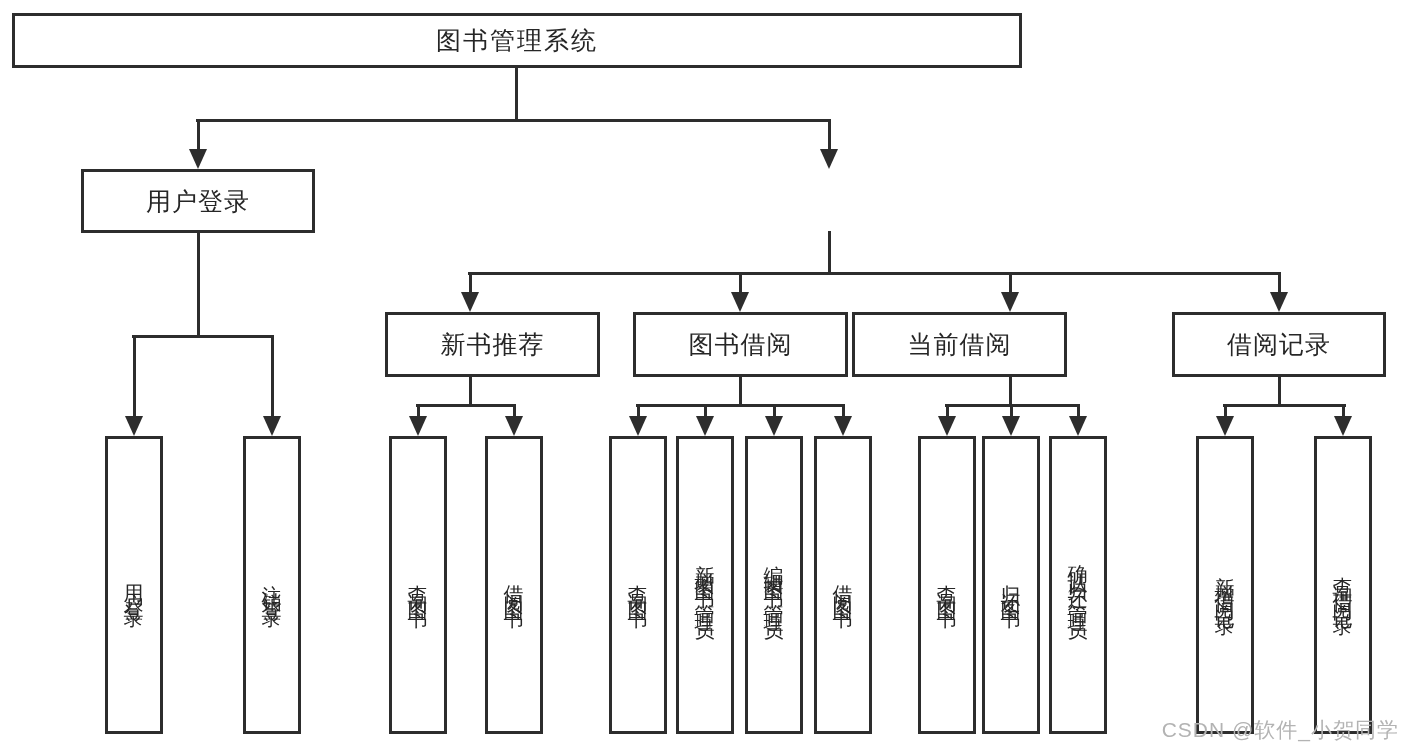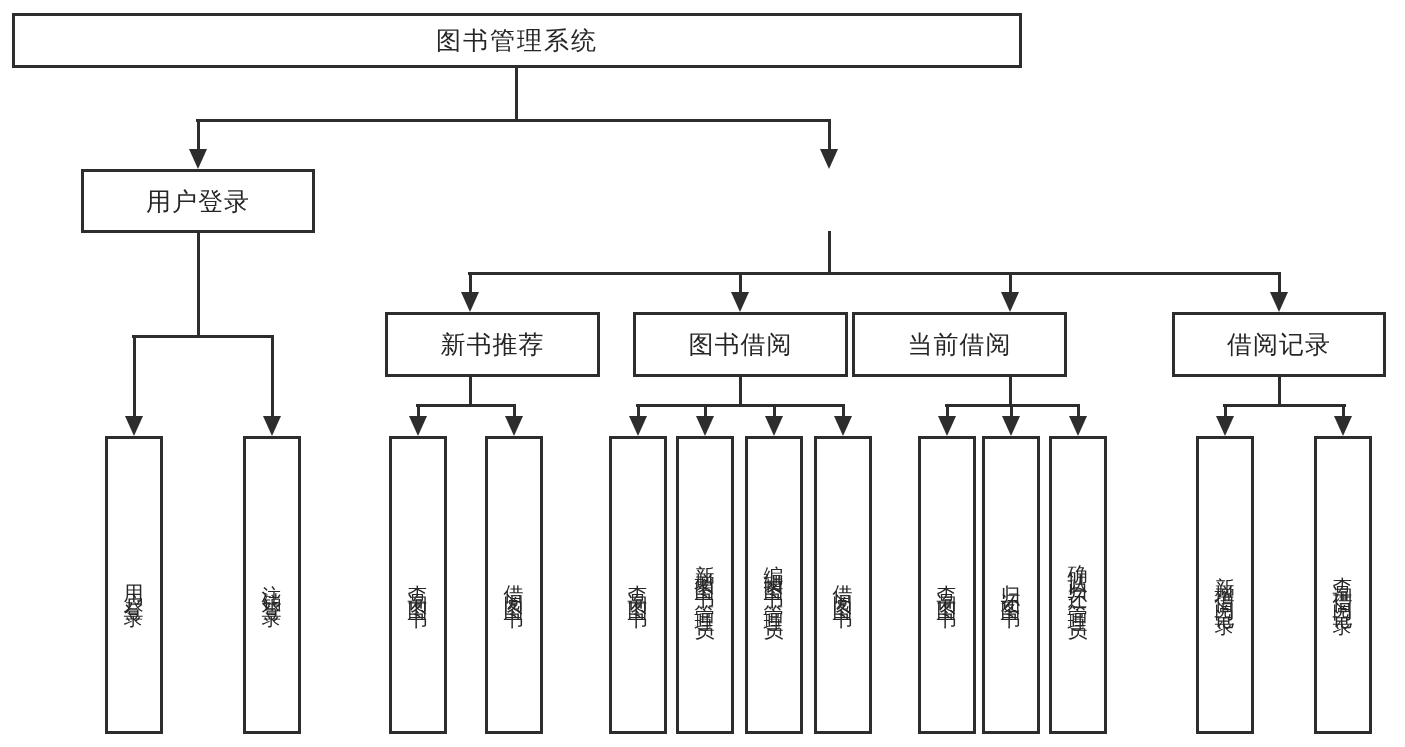--- a/index.html
+++ b/index.html
@@ -160,14 +160,15 @@
     <span>确认归还（管理员）</span>
   </div>
 
   <div class="node leaf" style="left:1196px;top:436px;width:58px;height:298px;">
     <span>新增借阅记录</span>
   </div>
   <div class="node leaf" style="left:1314px;top:436px;width:58px;height:298px;">
     <span>查询借阅记录</span>
   </div>
 
+  <div class="watermark">CSDN @软件_小贺同学</div>
 
 </div>
 
 </body></html>

